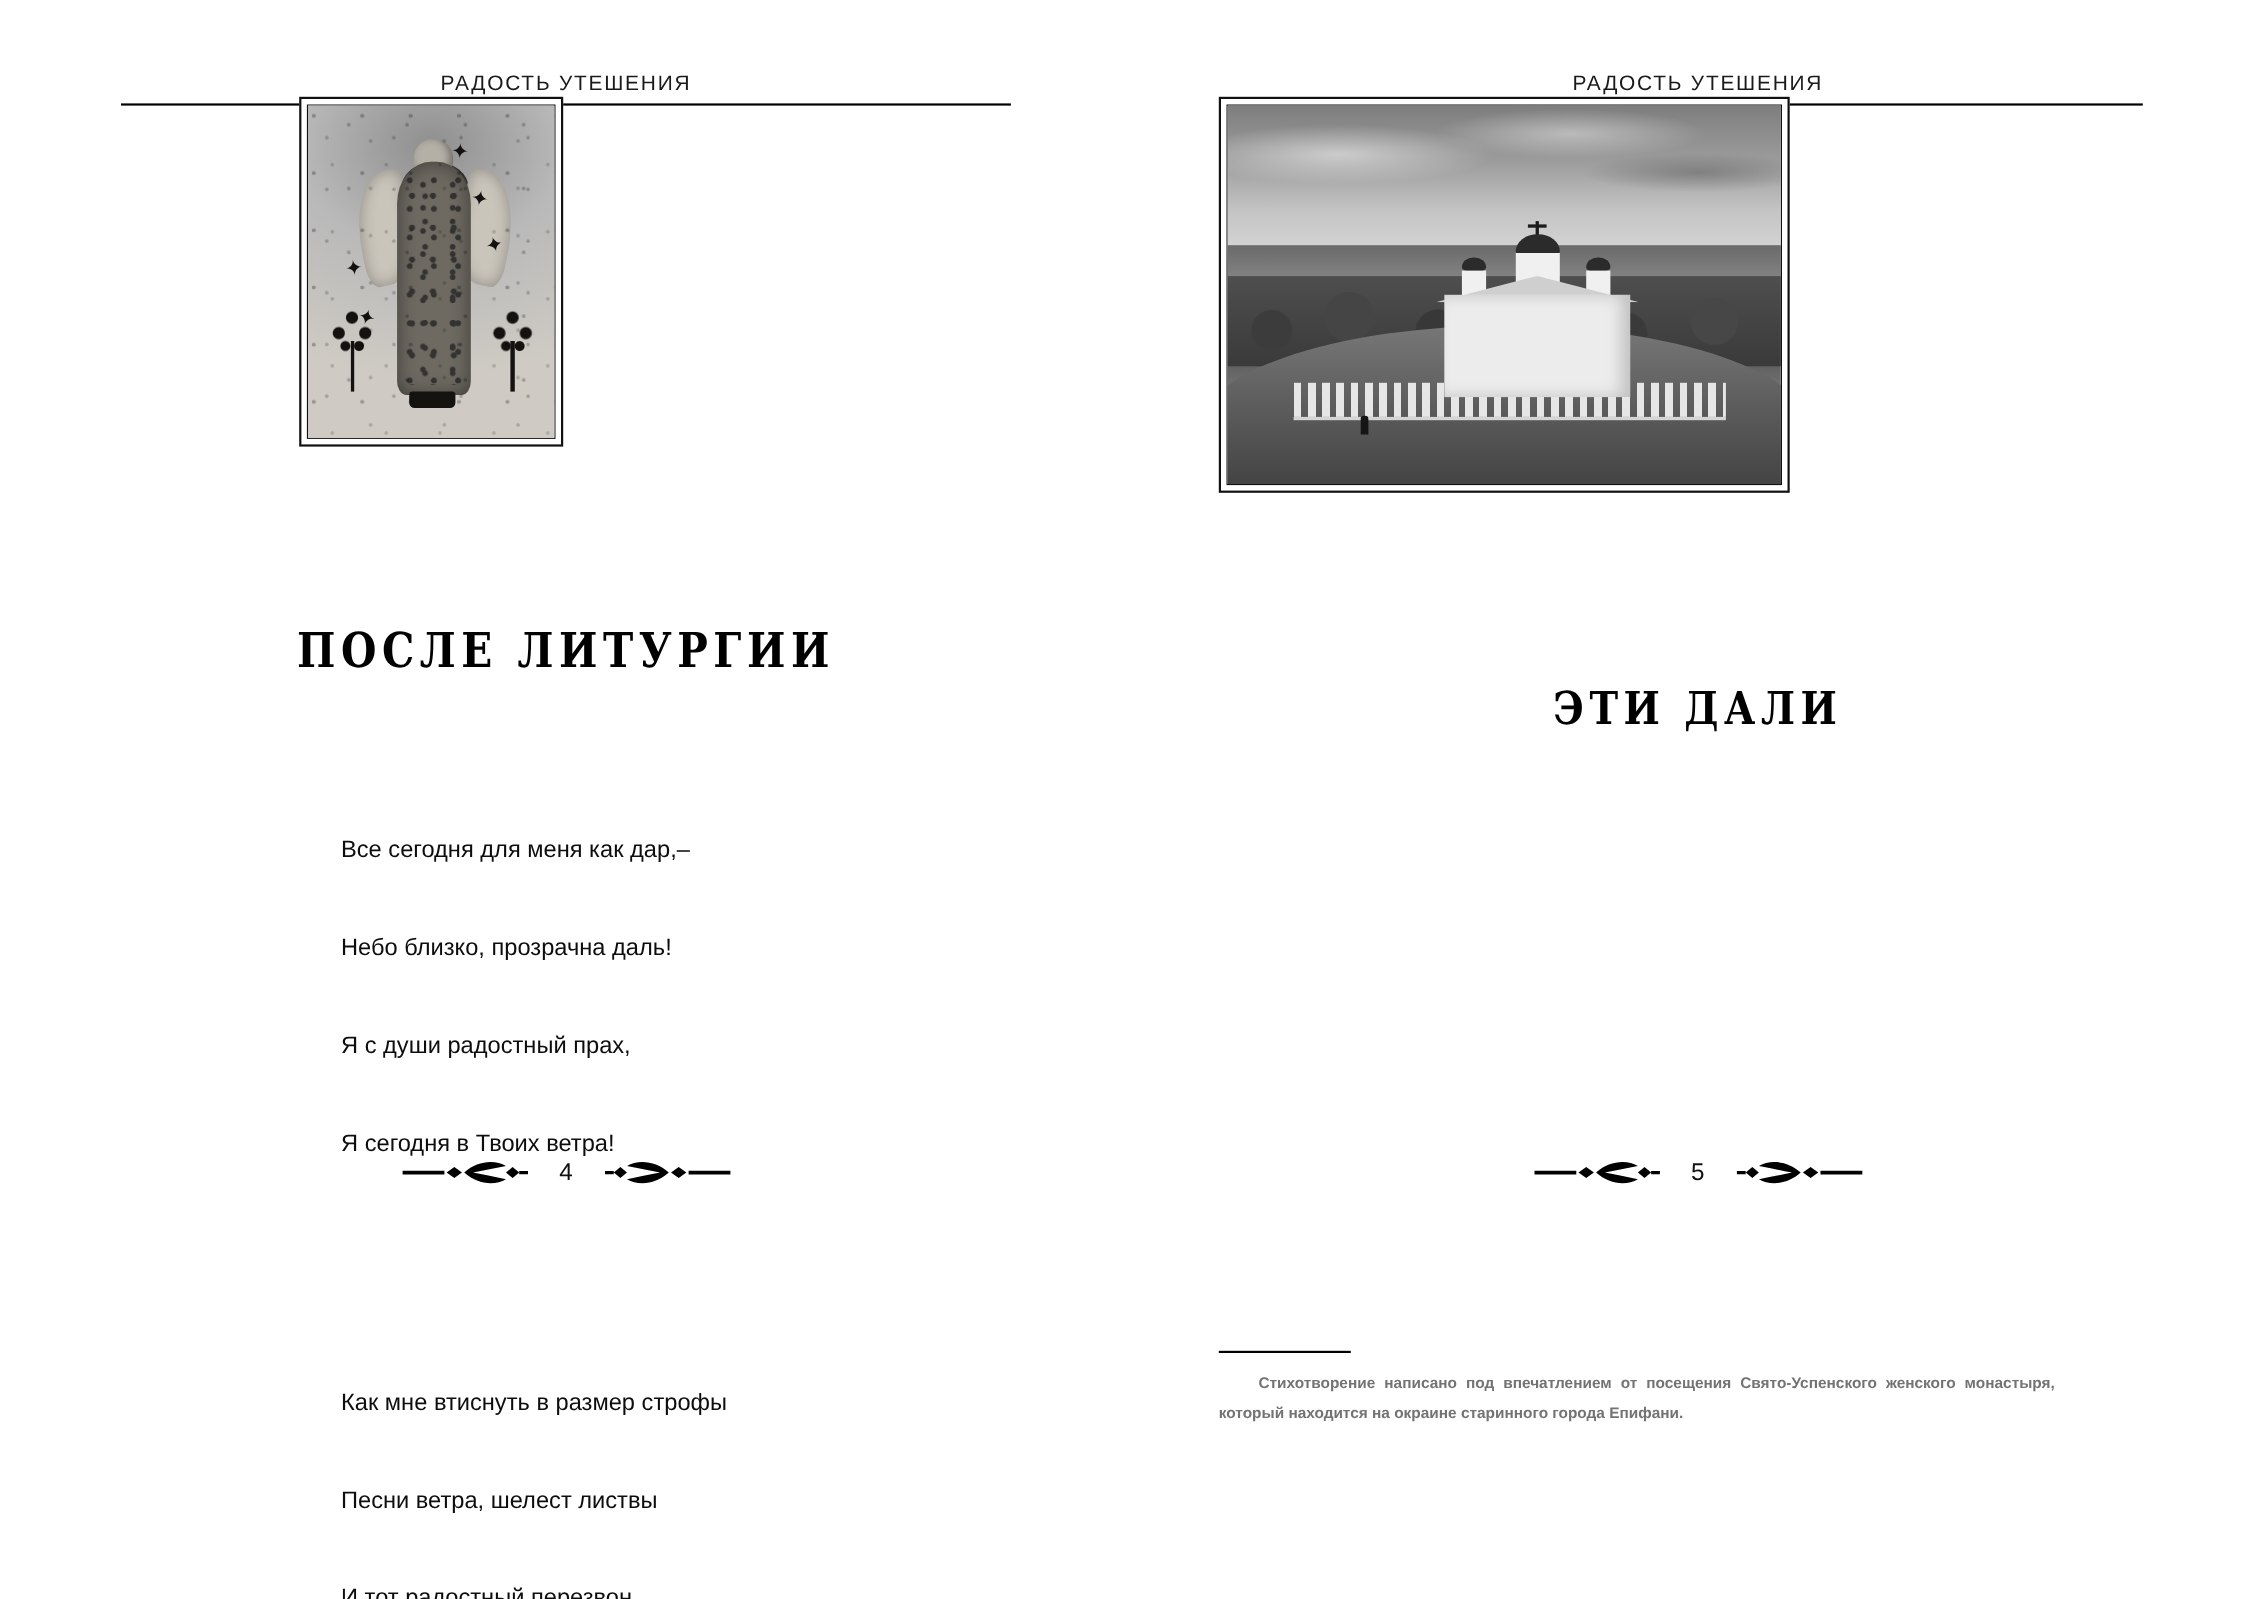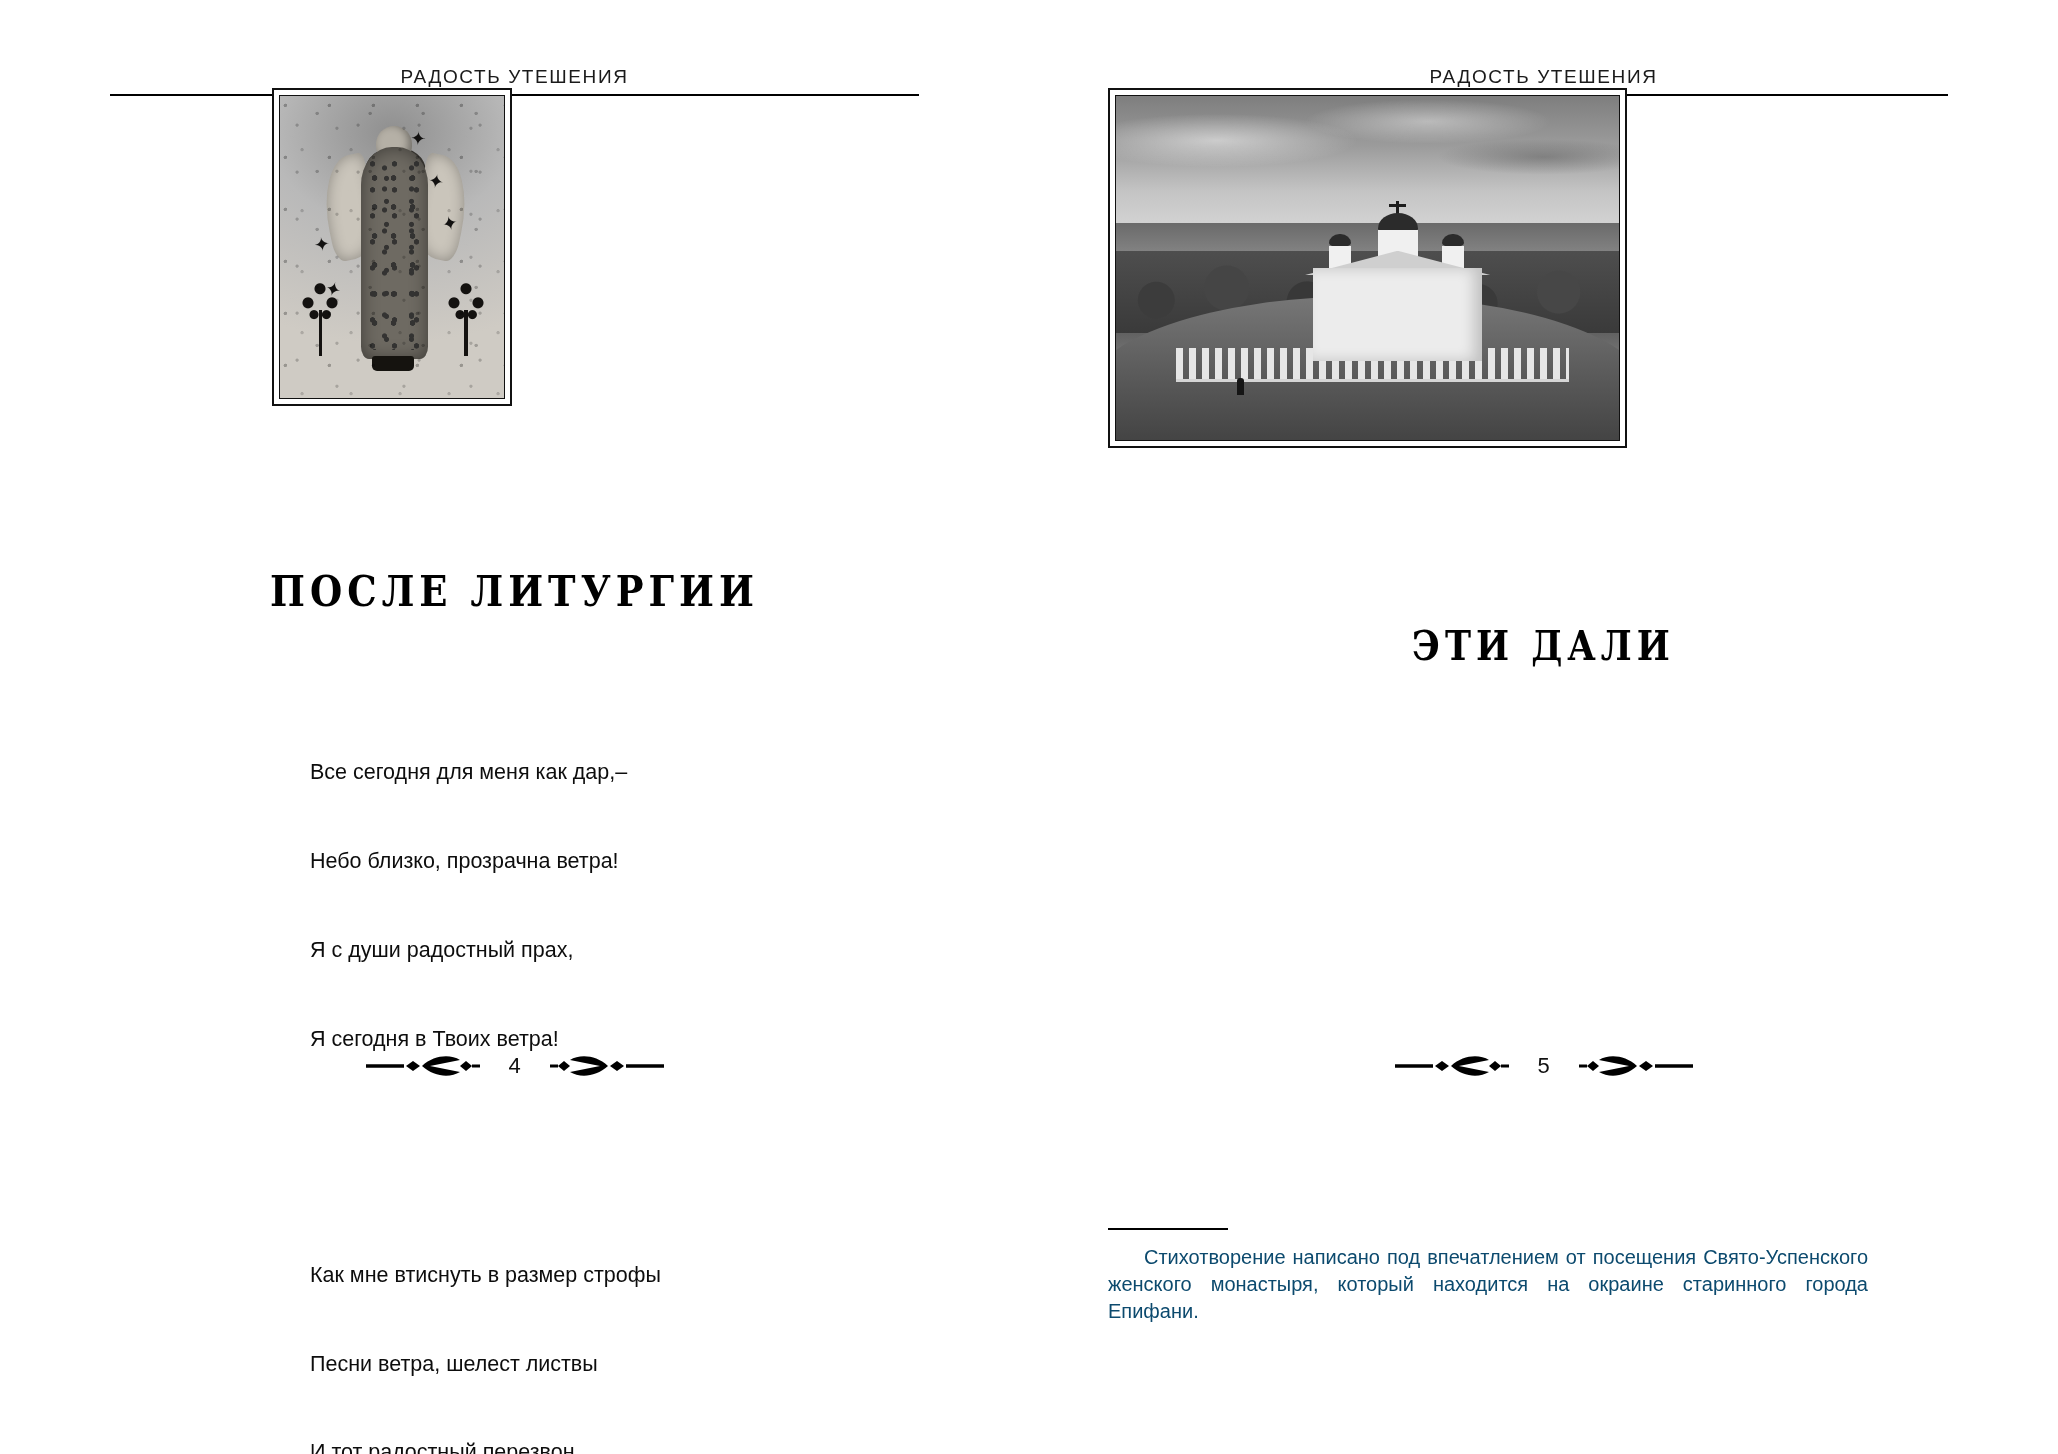--- a/index.html
+++ b/index.html
@@ -417,26 +417,27 @@
     left: 79px;
     top: 1228px;
     width: 120px;
     border-top: 2.5px solid #000;
   }
   .footnote {
     position: absolute;
     left: 79px;
     top: 1244px;
     width: 760px;
-    font-size: 20px;
+    font-size: 14px;
     line-height: 27px;
     text-align: justify;
     text-indent: 36px;
-    color: #0c4a6e;
+    color: #737373;
     hyphens: manual;
+    font-weight: bold;
   }
 
   
   .folio {
     position: absolute;
     bottom: 58px;
     left: 0;
     width: 100%;
     display: flex;
     align-items: center;
@@ -492,21 +493,21 @@
           <div class="bird b5">✦</div>
         </div>
       </div>
     </div>
 
     <div class="poem-title left-title">ПОСЛЕ ЛИТУРГИИ</div>
 
     <div class="poem-body left-body">
       <div class="stanza">
         <span class="verse">Все сегодня для меня как дар,–</span>
-        <span class="verse">Небо близко, прозрачна ветра!</span>
+        <span class="verse">Небо близко, прозрачна даль!</span>
         <span class="verse">Я с души радостный прах,</span>
         <span class="verse">Я сегодня в Твоих ветра!</span>
       </div>
       <div class="stanza">
         <span class="verse">Как мне втиснуть в размер строфы</span>
         <span class="verse">Песни ветра, шелест листвы</span>
         <span class="verse">И тот радостный перезвон,</span>
         
       </div>
       

